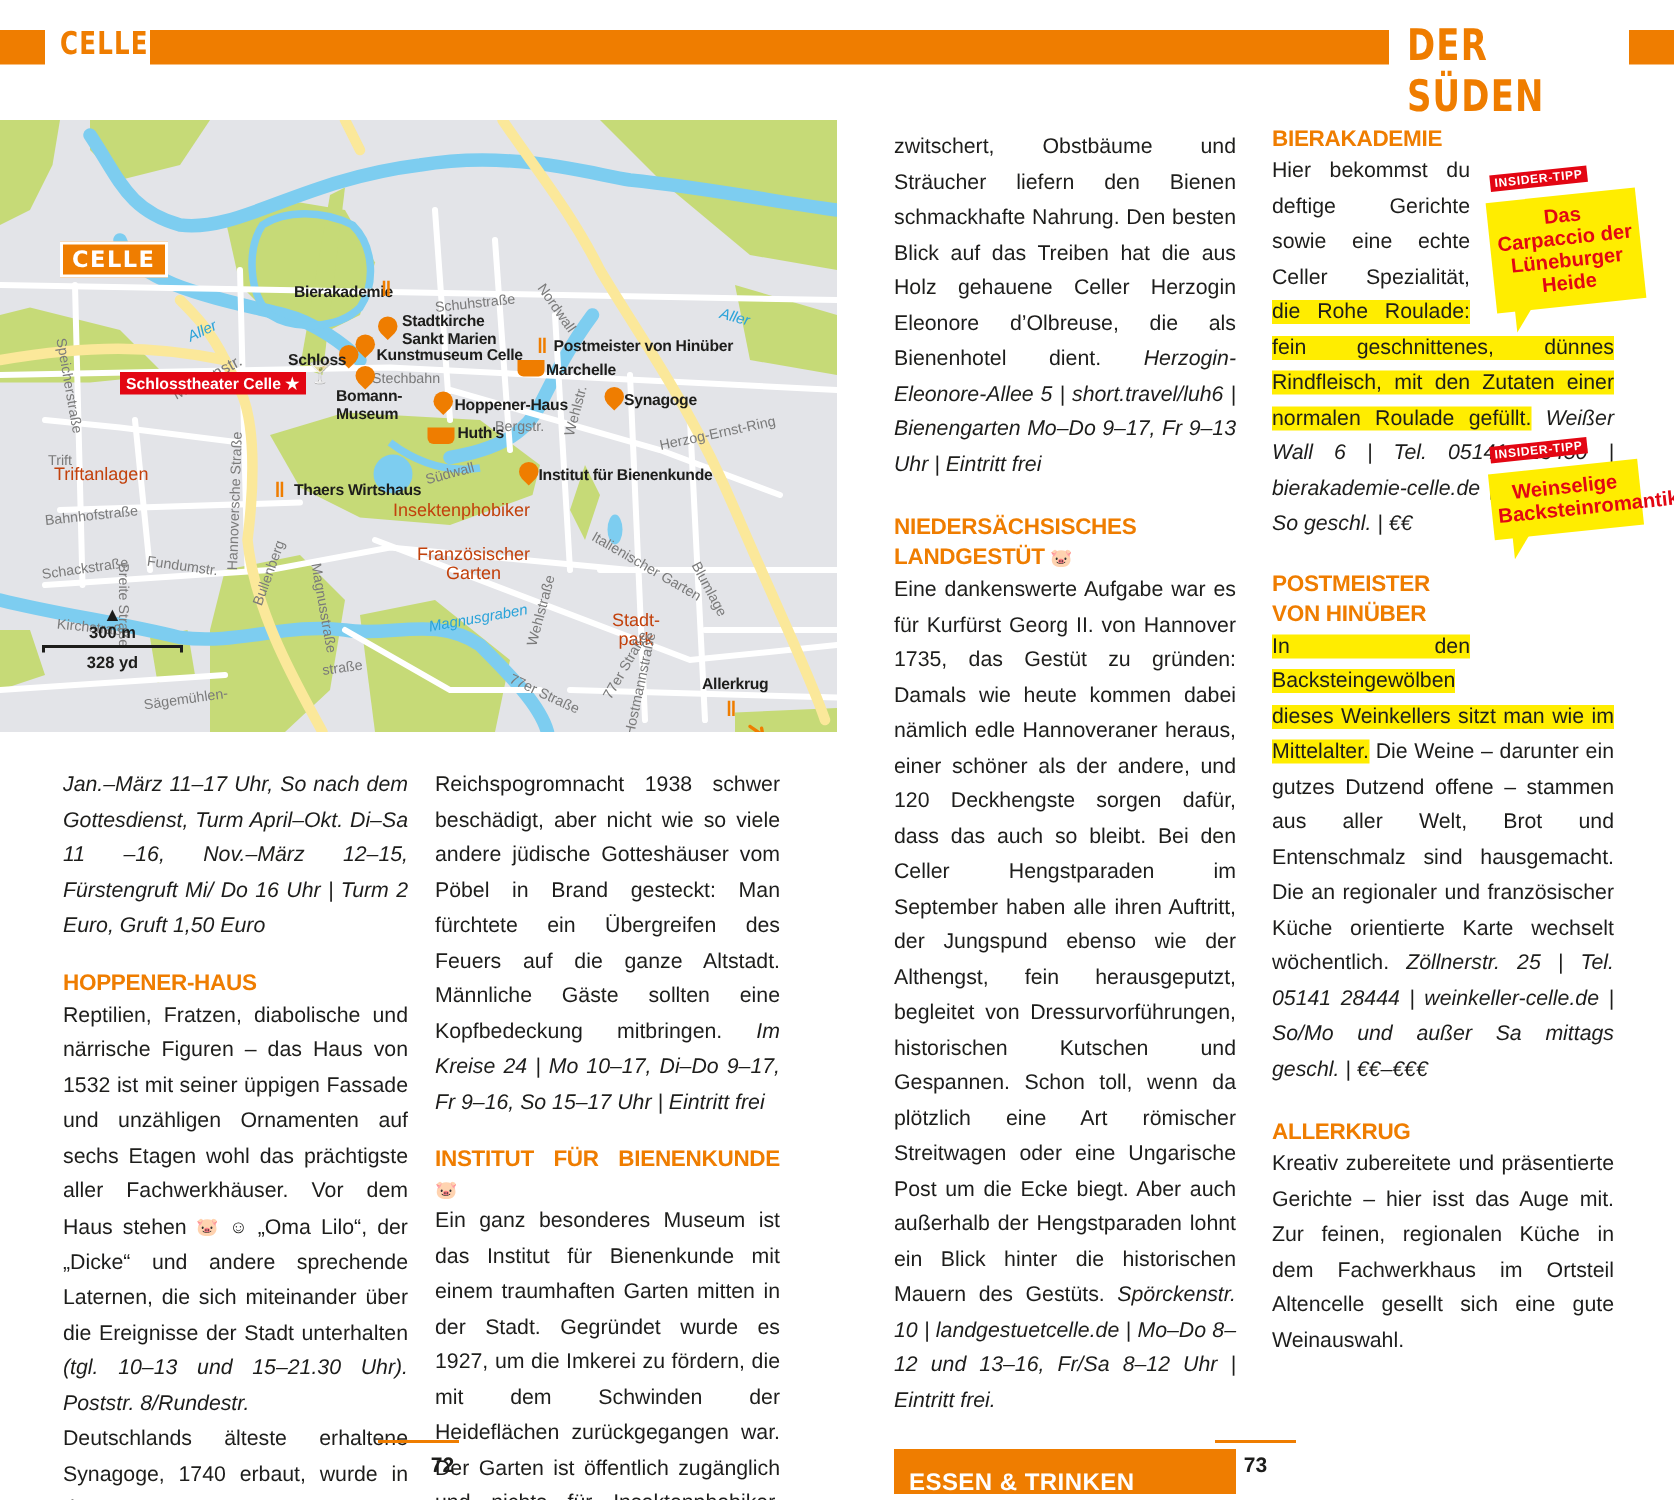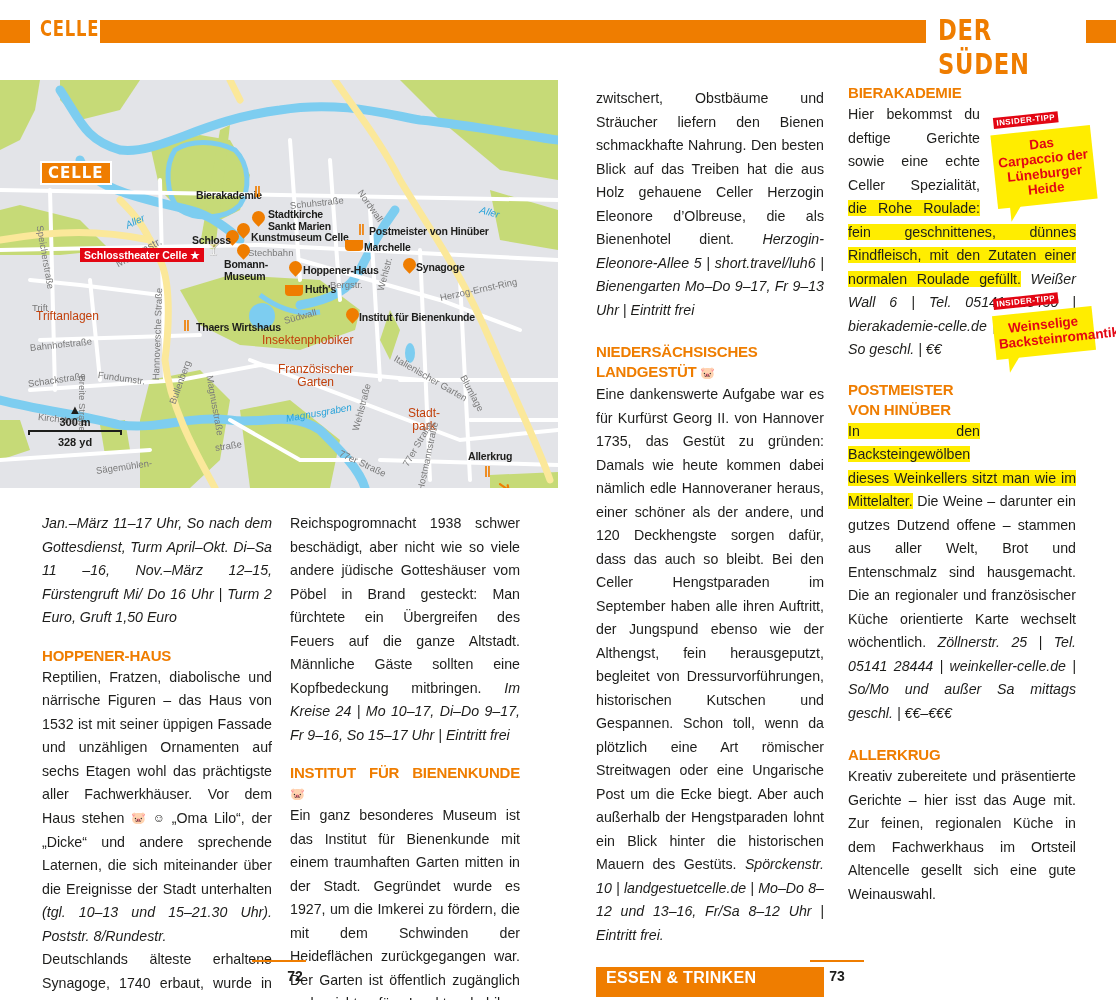--- a/index.html
+++ b/index.html
@@ -29,21 +29,21 @@
   .col .it { font-style: italic; }
   .col h3 { color: #ef7d00; font-size: 15px; font-weight: bold; line-height: 20px; margin-top: 16px; letter-spacing: -0.2px; }
   .col h3:first-child { margin-top: 0; }
   .col .hl { background: #ffed00; }
   .col .ico { display: inline-block; font-size: 12px; vertical-align: middle; color: #1d1d1b; }
   .col-1 { left: 42px; top: 512px; width: 230px; }
   .col-2 { left: 290px; top: 512px; width: 230px; }
   .col-3 { left: 596px; top: 87px; width: 228px; }
   .col-4 { left: 848px; top: 83px; width: 228px; }
 
-  .section-bar { background: #ef7d00; color: #fff; font-weight: bold; font-size: 16px; padding: 0 10px; margin: 20px 0 4px 0; height: 30px; line-height: 22px; letter-spacing: 0.3px; }
+  .section-bar { background: #ef7d00; color: #fff; font-weight: bold; font-size: 16px; padding: 12px 10px; margin: 20px 0 4px 0; height: 30px; line-height: 22px; letter-spacing: 0.3px; }
 
   
   .tipp { position: absolute; width: 100px; }
   .tipp .tag { display: inline-block; background: #e30613; color: #fff; font-size: 8px; font-weight: bold; padding: 1px 3px; letter-spacing: 0.5px; transform: rotate(-6deg); transform-origin: left bottom; }
   .tipp .bubble { background: #ffed00; color: #e30613; font-weight: bold; font-size: 13.5px; line-height: 15px; text-align: center; padding: 6px 4px 8px; transform: rotate(-6deg); position: relative; }
   .tipp .bubble:after { content: ""; position: absolute; left: 12px; bottom: -14px; border-left: 0 solid transparent; border-right: 12px solid transparent; border-top: 16px solid #ffed00; }
 
   .pg-line { position: absolute; top: 960px; width: 54px; height: 2px; background: #ef7d00; }
   .pg-num { position: absolute; top: 968px; font-weight: bold; font-size: 14px; width: 54px; text-align: center; }
 </style>

